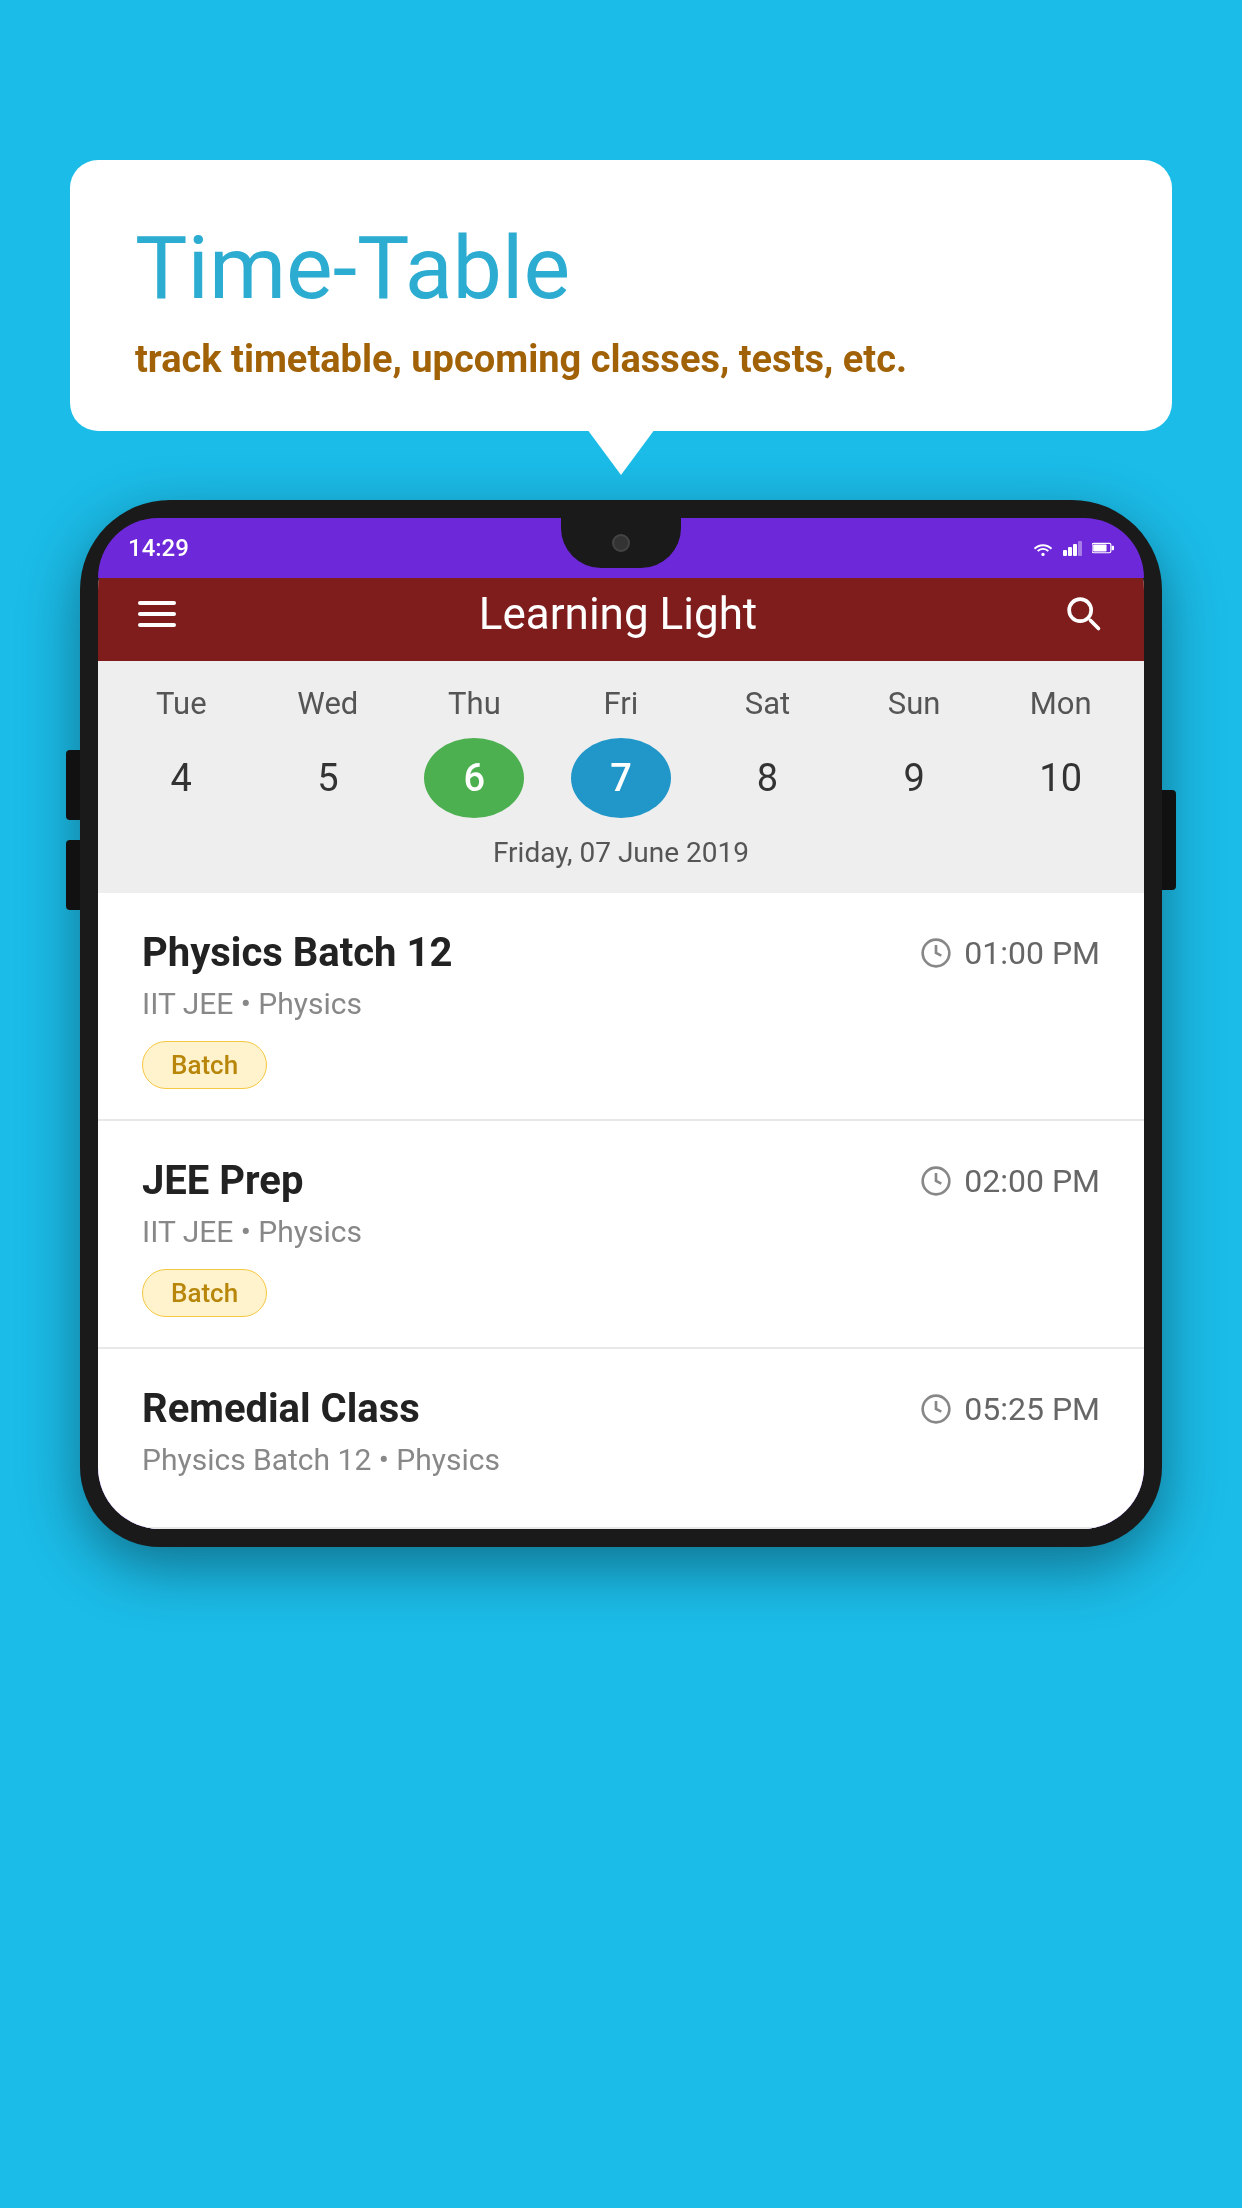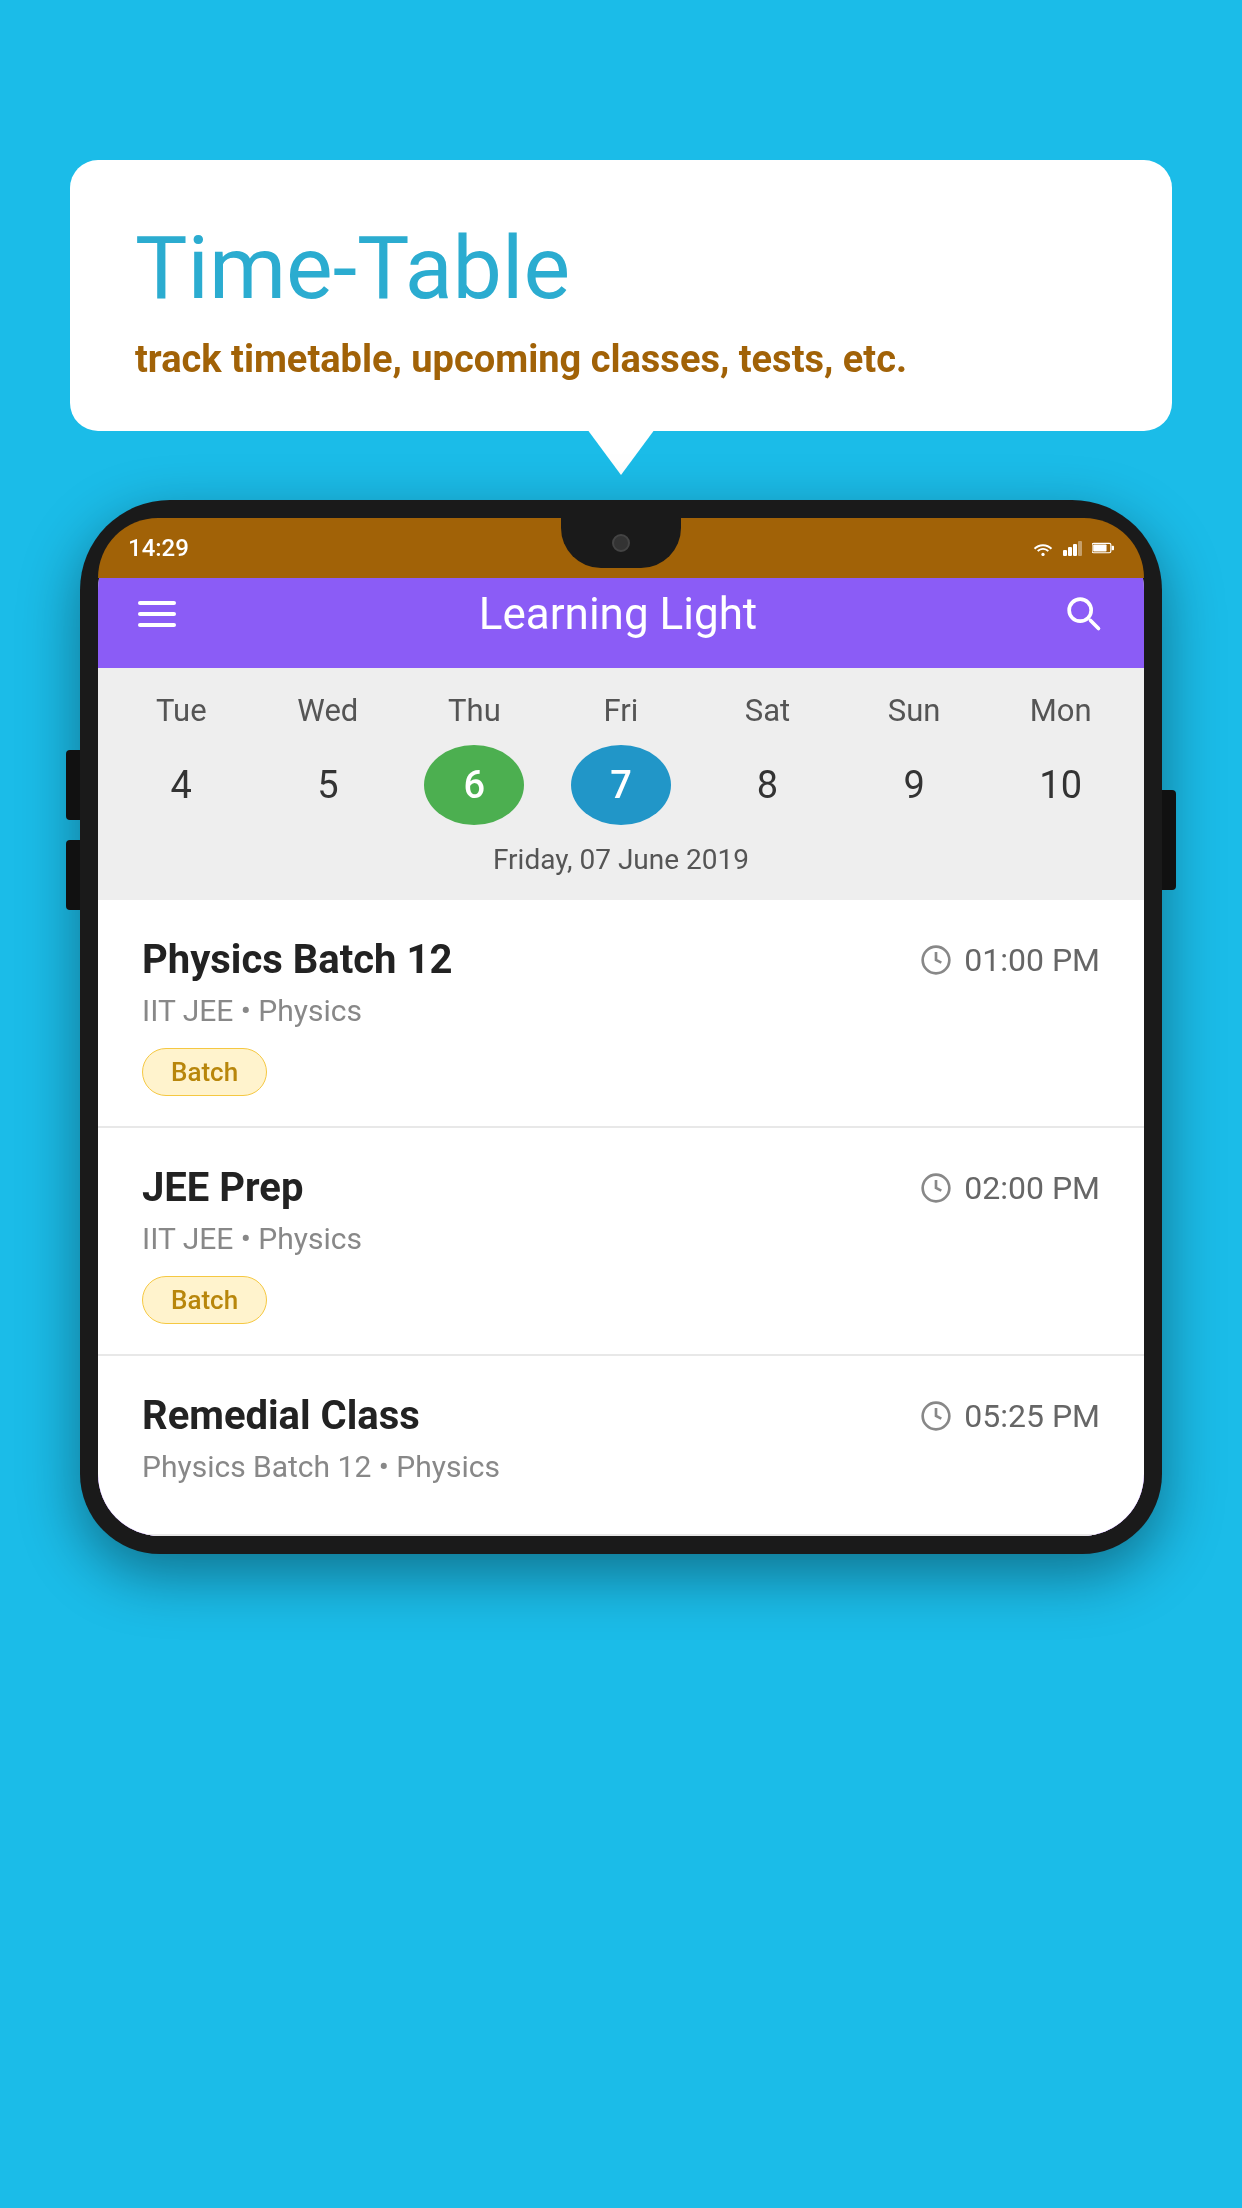--- a/index.html
+++ b/index.html
@@ -69,21 +69,21 @@
       box-shadow: 0 20px 60px rgba(0,0,0,0.4);
     }
 
     
     .phone-top-bar {
       position: absolute;
       top: 18px;
       left: 18px;
       right: 18px;
       height: 60px;
-      background: #a16207;
+      background: #6d28d9;
       border-radius: 72px 72px 0 0;
       display: flex;
       align-items: center;
       justify-content: space-between;
       padding: 0 30px;
       z-index: 10;
     }
 
     .status-time {
       color: white;
@@ -128,22 +128,22 @@
 
     .phone-screen {
       background: #f0f0f0;
       border-radius: 72px 72px 62px 62px;
       overflow: hidden;
       margin-top: 0;
     }
 
     
     .app-bar {
-      background: #8b5cf6;
-      padding: 70px 40px 28px;
+      background: #7f1d1d;
+      padding: 70px 40px 21px;
       display: flex;
       align-items: center;
       justify-content: space-between;
     }
 
     .app-bar-menu {
       display: flex;
       flex-direction: column;
       gap: 7px;
     }

